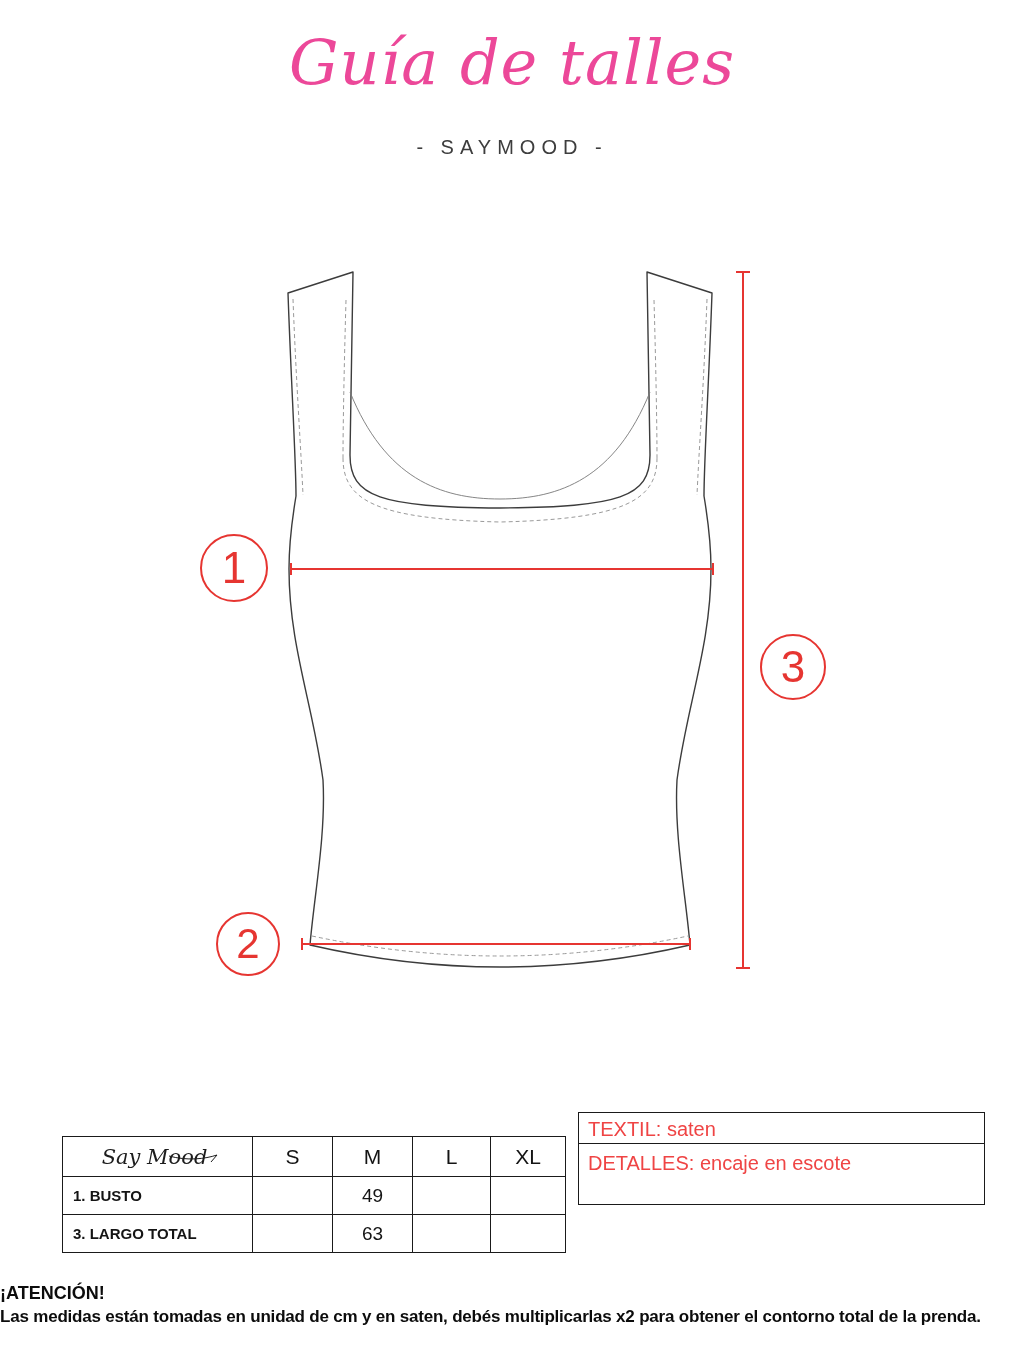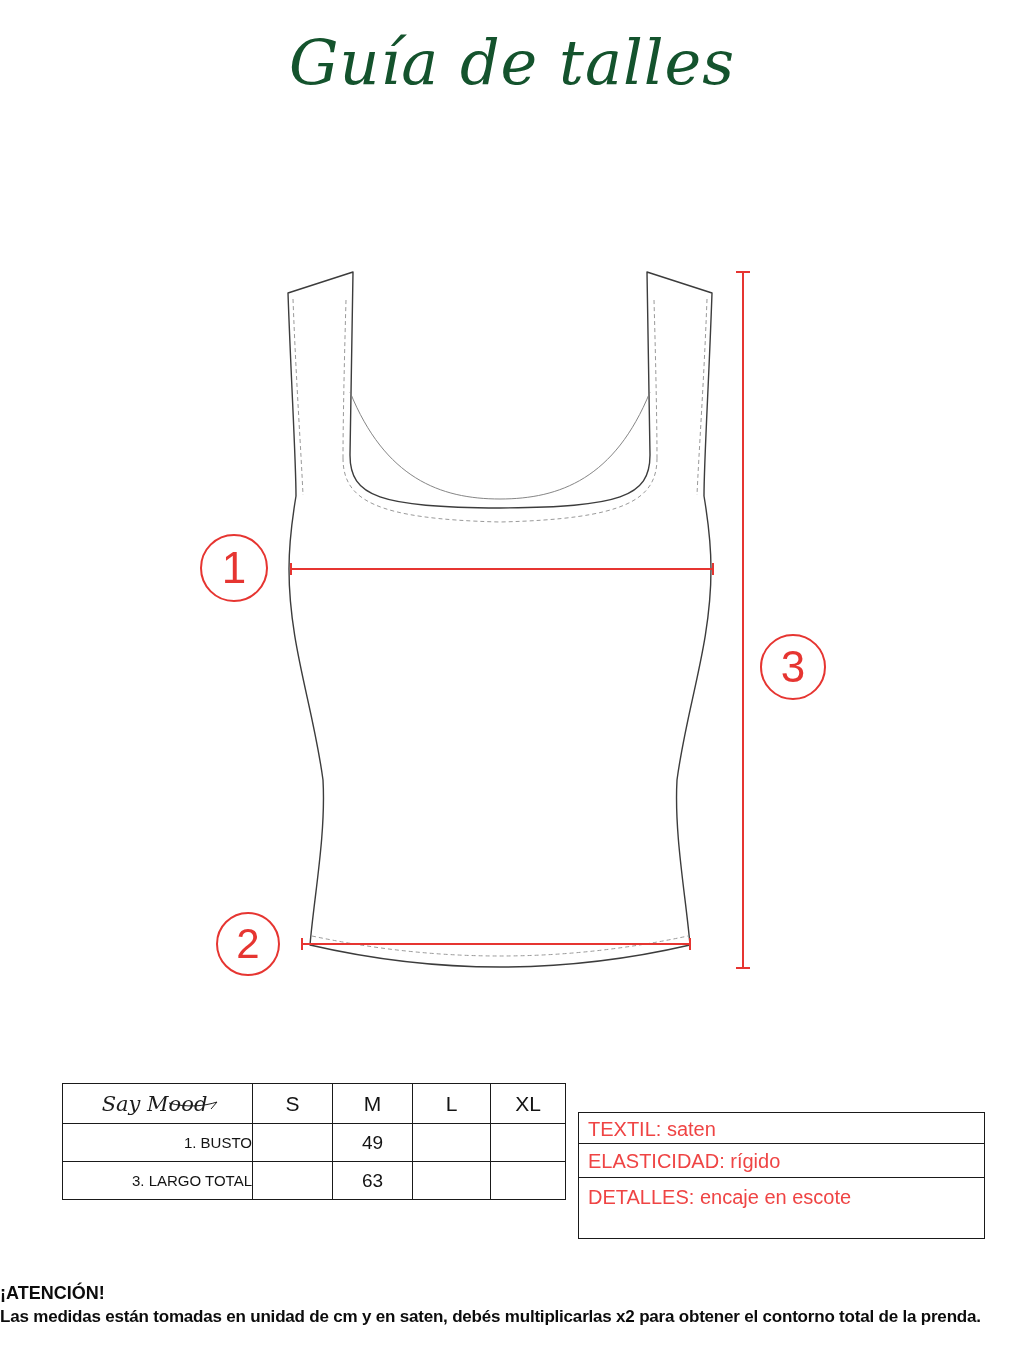--- a/index.html
+++ b/index.html
@@ -23,21 +23,21 @@
 
   
   .title {
     position: absolute;
     top: 26px; left: 0; right: 0;
     text-align: center;
     font-family: "DejaVu Serif", serif;
     font-style: italic;
     font-weight: 500;
     font-size: 62px;
-    color: #14532d;
+    color: #ec4899;
     letter-spacing: 1px;
   }
   .subtitle {
     position: absolute;
     top: 136px; left: 0; right: 0;
     text-align: center;
     font-size: 20px;
     letter-spacing: 6px;
     color: #3d3d3d;
     font-weight: 400;
@@ -66,21 +66,21 @@
     background: #fff;
     font-weight: 400;
   }
   .marker-1 { left: 200px; top: 534px; width: 68px; height: 68px; font-size: 44px; }
   .marker-2 { left: 216px; top: 912px; width: 64px; height: 64px; font-size: 42px; }
   .marker-3 { left: 760px; top: 634px; width: 66px; height: 66px; font-size: 44px; }
 
   
   table.size-table {
     position: absolute;
-    left: 62px; top: 1083px;
+    left: 62px; top: 1136px;
     width: 503px;
     border-collapse: collapse;
     table-layout: fixed;
   }
   table.size-table td, table.size-table th {
     border: 1.5px solid var(--border);
     background: #fff;
   }
   .sig-cell { height: 40px; text-align: center; }
   .signature {
@@ -100,24 +100,24 @@
   .size-col {
     height: 40px;
     text-align: center;
     font-size: 21px;
     font-weight: 400;
     color: #141414;
   }
   .row-label {
     height: 38px;
     font-size: 15px;
-    text-align: right;
+    text-align: left;
     padding-left: 10px;
     color: #141414;
-    font-weight: 400;
+    font-weight: 700;
   }
   .cell-val {
     height: 38px;
     text-align: center;
     font-size: 19px;
     color: #141414;
     margin-top: 23px;
   }
 
   
@@ -156,20 +156,21 @@
     color: #0c0c0c;
     letter-spacing: -0.2px;
   }
 </style>
 </head>
 <body>
 
 <div class="page">
 
   <div class="title">Guía de talles</div>
+  <div class="subtitle">- SAYMOOD -</div>
 
   <svg class="diagram" viewBox="0 0 1024 1050" aria-hidden="true">
 
     <path class="outline-path" d="
       M 288,293
       C 291,380 296,460 296,496
       C 292,520 289,545 289,569
       C 289,645 313,705 323,780
       C 326,835 314,897 310,945
       Q 500,989 690,945
@@ -240,21 +241,20 @@
         <td class="cell-val"></td>
         <td class="cell-val">63</td>
         <td class="cell-val"></td>
         <td class="cell-val"></td>
       </tr>
     </tbody>
   </table>
 
   <div class="details-box">
     <div class="details-row r1">TEXTIL: saten</div>
-    <div class="details-row r2">ELASTICIDAD: rígido</div>
     <div class="details-row r3">DETALLES: encaje en escote</div>
   </div>
 
   <div class="footer">
     <div class="attention">¡ATENCIÓN!</div>
     <div class="note">Las medidas están tomadas en unidad de cm y en saten, debés multiplicarlas x2 para obtener el contorno total de la prenda.</div>
   </div>
 
 </div>
 

